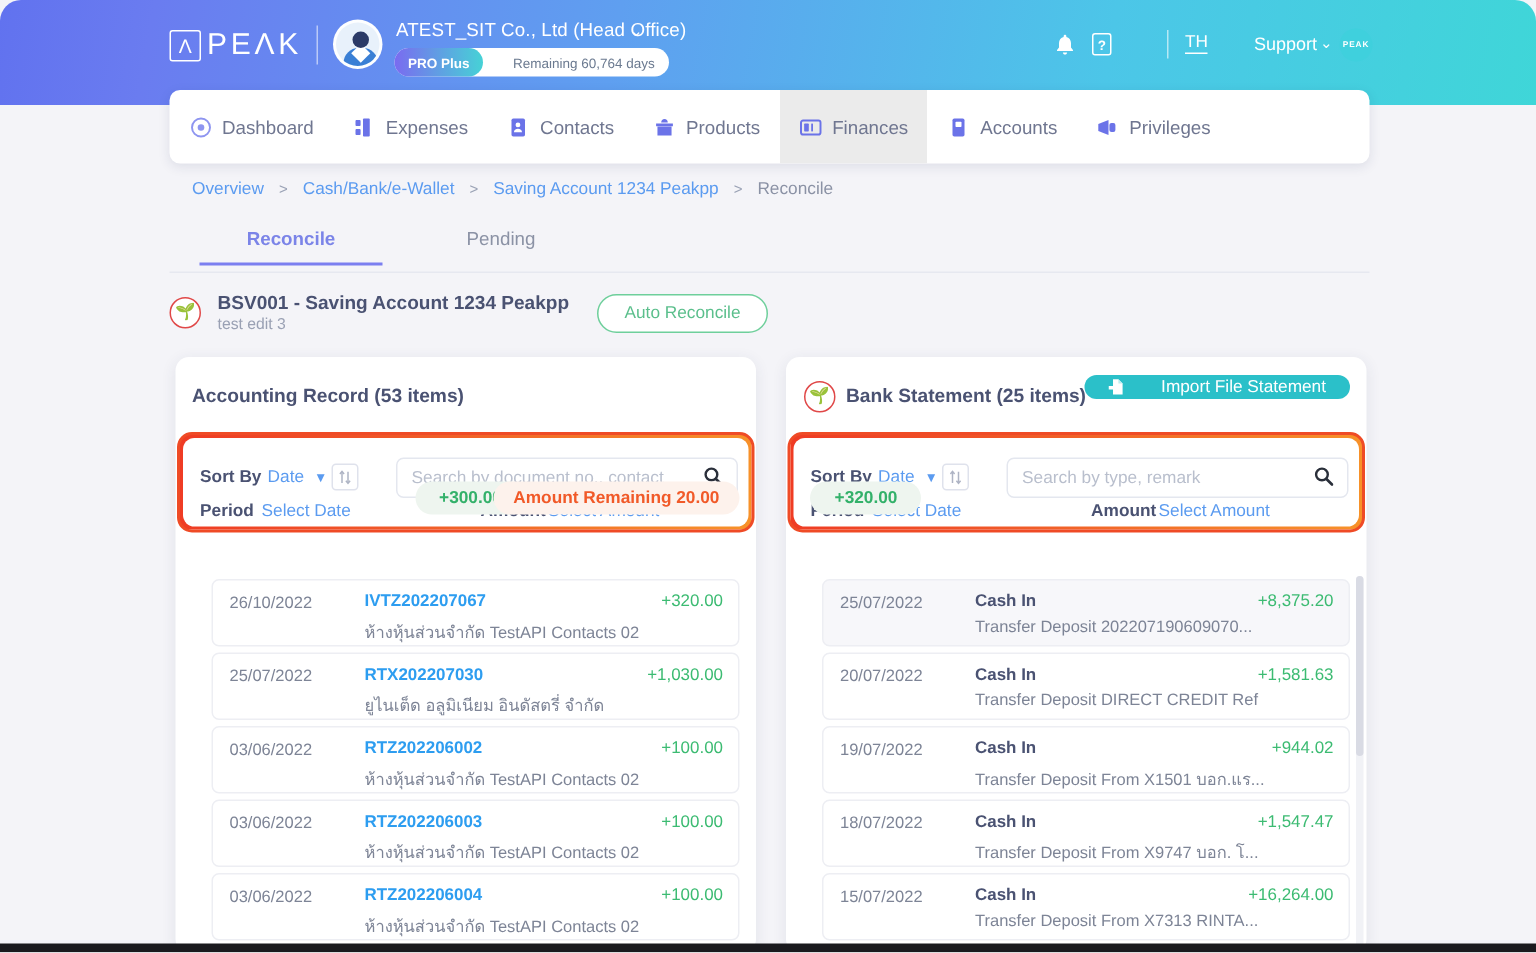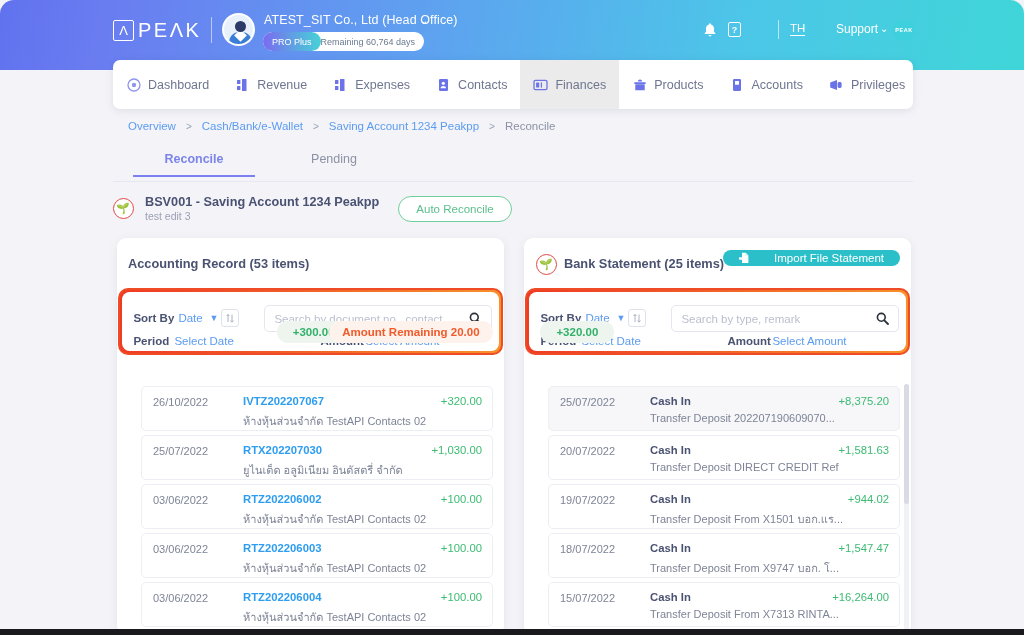--- a/index.html
+++ b/index.html
@@ -60,25 +60,25 @@
     color: #ffffff; font-size: 10px;
   }
   .plan-pill {
     position: absolute; left: 263px; top: 32px;
     height: 19px; border-radius: 10px; background: #ffffff;
     display: flex; align-items: center; padding: 0 9px 0 0;
   }
   .plan-badge {
     height: 19px; border-radius: 10px;
     background: linear-gradient(90deg, #7a6bf0, #46d2d6);
-    color: #fff; font-size: 9px; font-weight: normal;
+    color: #fff; font-size: 9px; font-weight: bold;
     display: flex; align-items: center; padding: 0 9px;
   }
   .plan-remaining {
-    color: #6b7a90; font-size: 9px; padding-left: 0;
+    color: #6b7a90; font-size: 9px; padding-left: 20px;
   }
   .ic {
     position: absolute; color: #ffffff; display: flex;
     align-items: center; justify-content: center;
   }
   .bell { left: 703px; top: 22px; width: 14px; height: 16px; }
   .bookicon {
     left: 728px; top: 22px; width: 13px; height: 15px;
     border: 1.6px solid #fff; border-radius: 2px;
     font-size: 9px; color: #fff; display:flex; align-items:center; justify-content:center;
@@ -329,61 +329,51 @@
       <span>Dashboard</span>
     </div>
     <div class="nav-item">
       <span class="nav-ic">
         <svg width="14" height="14" viewBox="0 0 14 14">
             <rect x="1" y="2" width="3.4" height="4" rx=".6" fill="#6b73e8"></rect>
             <rect x="1" y="8" width="3.4" height="4" rx=".6" fill="#6b73e8"></rect>
             <rect x="6" y="1" width="4.5" height="12" rx=".6" fill="#6b73e8"></rect>
           </svg>
       </span>
-      <span>Revenue</span>
-    </div>
-    <div class="nav-item">
-      <span class="nav-ic">
-        <svg width="14" height="14" viewBox="0 0 14 14">
-            <rect x="1" y="2" width="3.4" height="4" rx=".6" fill="#6b73e8"></rect>
-            <rect x="1" y="8" width="3.4" height="4" rx=".6" fill="#6b73e8"></rect>
-            <rect x="6" y="1" width="4.5" height="12" rx=".6" fill="#6b73e8"></rect>
-          </svg>
-      </span>
       <span>Expenses</span>
     </div>
     <div class="nav-item">
       <span class="nav-ic">
         <svg width="14" height="14" viewBox="0 0 14 14">
             <rect x="2" y="1" width="9" height="12" rx="1.2" fill="#6b73e8"></rect>
             <circle cx="6.3" cy="5.3" r="1.6" fill="#fff"></circle>
             <path d="M3.6 10.2c0-1.5 1.2-2.3 2.7-2.3s2.7.8 2.7 2.3z" fill="#fff"></path>
           </svg>
       </span>
       <span>Contacts</span>
     </div>
+    <div class="nav-item">
+      <span class="nav-ic">
+        <svg width="14" height="14" viewBox="0 0 14 14">
+            <path d="M1.4 4.3h11.2v1.8H1.4z" fill="#6b73e8"></path>
+            <path d="M2.3 6.3h9.4v6H2.3z" fill="#6b73e8"></path>
+            <path d="M7 1.4c1.3 0 2.2 1 2.2 2.2H4.8c0-1.2.9-2.2 2.2-2.2z" fill="#6b73e8"></path>
+          </svg>
+      </span>
+      <span>Products</span>
+    </div>
     <div class="nav-item active">
       <span class="nav-ic">
         <svg width="15" height="14" viewBox="0 0 15 14">
             <rect x="1" y="2.3" width="13" height="9.4" rx="1.4" fill="none" stroke="#6b73e8" stroke-width="1.3"></rect>
             <rect x="3.1" y="4.4" width="3.1" height="5.2" rx=".5" fill="#6b73e8"></rect>
             <rect x="7.8" y="4.4" width="1.2" height="5.2" fill="#6b73e8"></rect>
           </svg>
       </span>
       <span>Finances</span>
-    </div>
-    <div class="nav-item">
-      <span class="nav-ic">
-        <svg width="14" height="14" viewBox="0 0 14 14">
-            <path d="M1.4 4.3h11.2v1.8H1.4z" fill="#6b73e8"></path>
-            <path d="M2.3 6.3h9.4v6H2.3z" fill="#6b73e8"></path>
-            <path d="M7 1.4c1.3 0 2.2 1 2.2 2.2H4.8c0-1.2.9-2.2 2.2-2.2z" fill="#6b73e8"></path>
-          </svg>
-      </span>
-      <span>Products</span>
     </div>
     <div class="nav-item">
       <span class="nav-ic">
         <svg width="14" height="14" viewBox="0 0 14 14">
             <rect x="3" y="1" width="8" height="12" rx="1.2" fill="#6b73e8"></rect>
             <rect x="5" y="3.1" width="4" height="3.6" rx=".5" fill="#fff"></rect>
           </svg>
       </span>
       <span>Accounts</span>
     </div>

